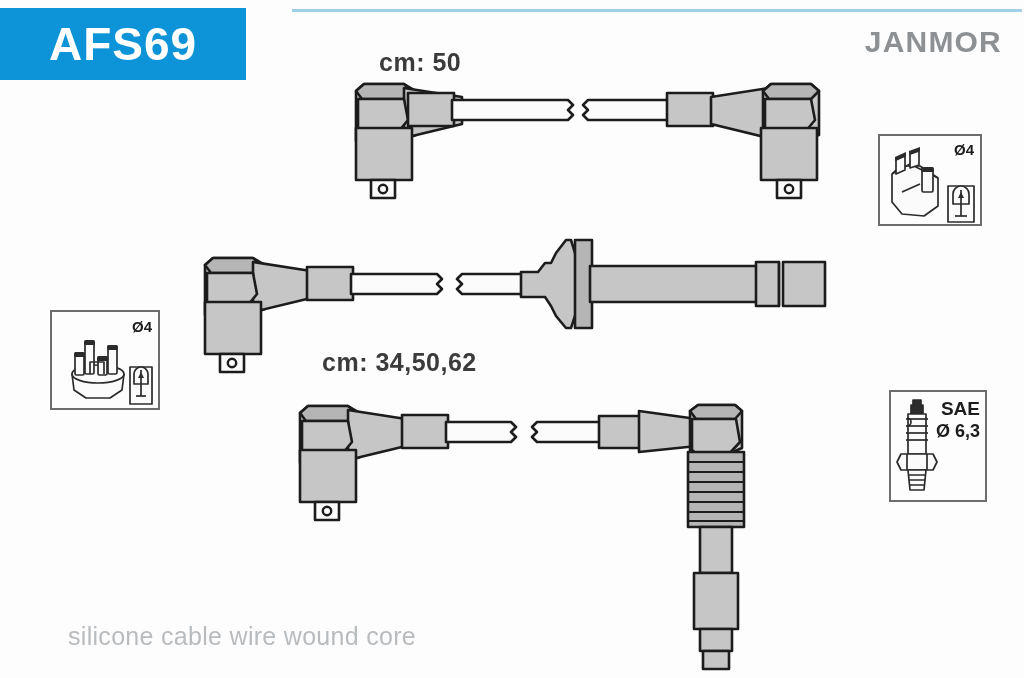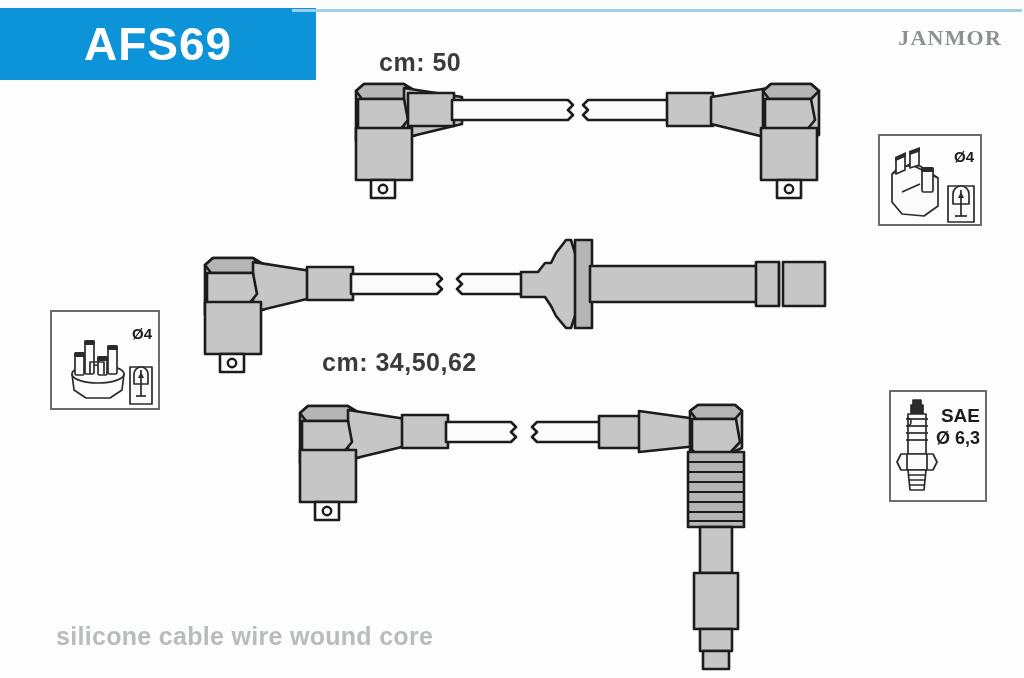--- a/index.html
+++ b/index.html
@@ -7,41 +7,41 @@
     width:1024px;height:678px;
     background:#fdfdfd;
     font-family:"Liberation Sans", sans-serif;
     position:relative;
     overflow:hidden;
   }
   #root{position:absolute;left:0;top:0;width:1024px;height:678px;}
 
   
   .badge{
-    position:absolute;left:0;top:8px;width:316px;height:72px;
+    position:absolute;left:0;top:8px;width:246px;height:72px;
     background:#0d93d8;
     display:flex;align-items:center;justify-content:center;
   }
   .badge-text{
     color:#ffffff;font-size:46px;font-weight:bold;
     letter-spacing:1px;line-height:1;
     font-family:"Liberation Sans", sans-serif;
   }
   .top-rule{
     position:absolute;left:292px;top:9px;width:730px;height:3px;
     background:#9fd0e8;
   }
   .brand{
     position:absolute;right:22px;top:25px;
-    color:#8e9194;font-size:22px;font-weight:bold;letter-spacing:1.2px;
-    font-family:Liberation Serif, serif;
+    color:#8e9194;font-size:30px;font-weight:bold;letter-spacing:1.2px;
+    font-family:Liberation Sans, sans-serif;
   }
   .footer-note{
-    position:absolute;left:56px;top:622px;
-    color:#b9bcbf;font-size:25px;font-weight:bold;
+    position:absolute;left:68px;top:622px;
+    color:#b9bcbf;font-size:25px;font-weight:normal;
     font-family:"Liberation Sans", sans-serif;
     letter-spacing:0.3px;
   }
 
   
   .cap{
     position:absolute;color:#3b3b3b;font-size:25px;font-weight:bold;
     font-family:"Liberation Sans", sans-serif;letter-spacing:0.5px;
     white-space:nowrap;
   }
@@ -61,21 +61,21 @@
   .rib{fill:none;stroke:#1c1c1c;stroke-width:2.2;stroke-linecap:round;}
 
   
   .ibox{
     position:absolute;background:#fdfdfd;
     border:2px solid #6d6d6d;
     box-sizing:border-box;
   }
   .ibox-label{
     position:absolute;color:#1c1c1c;font-weight:bold;
-    font-family:"Liberation Sans", sans-serif;white-space:nowrap;margin-top:7px;
+    font-family:"Liberation Sans", sans-serif;white-space:nowrap;
   }
 </style>
 </head>
 <body>
 
 <div id="root">
 
   <div class="badge">
     <span class="badge-text">AFS69</span>
   </div>

